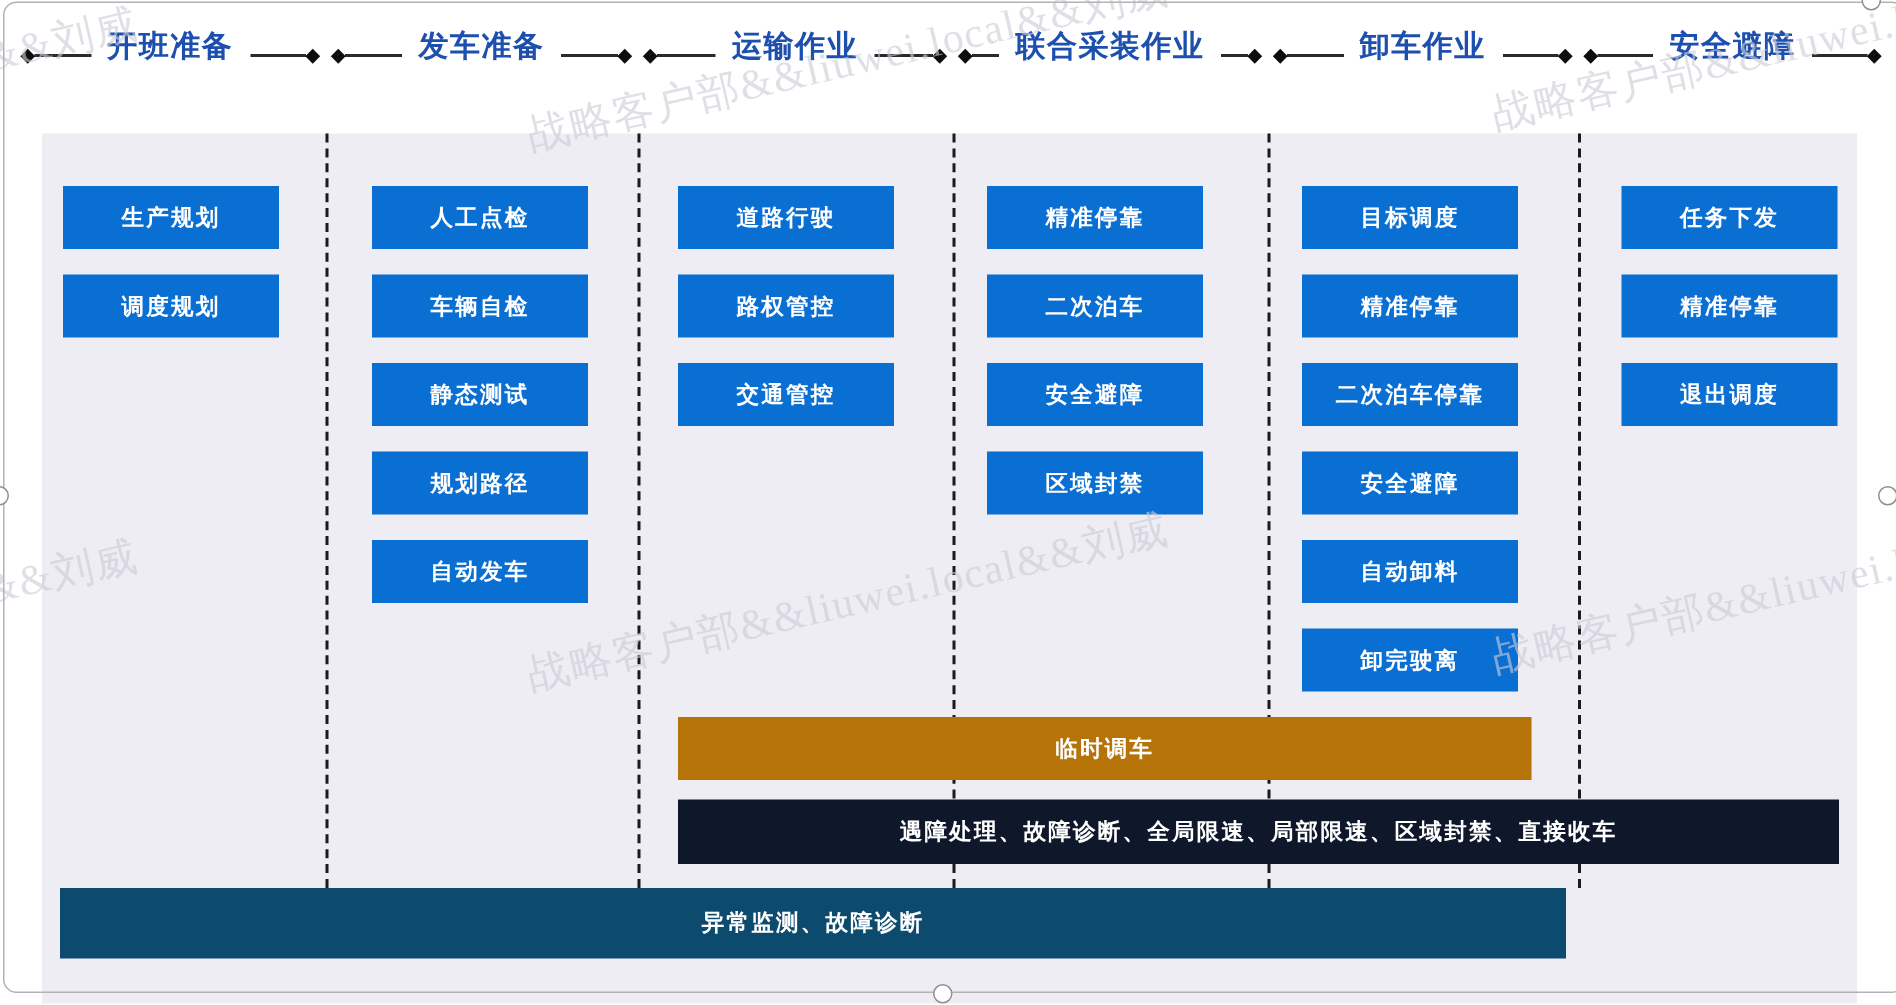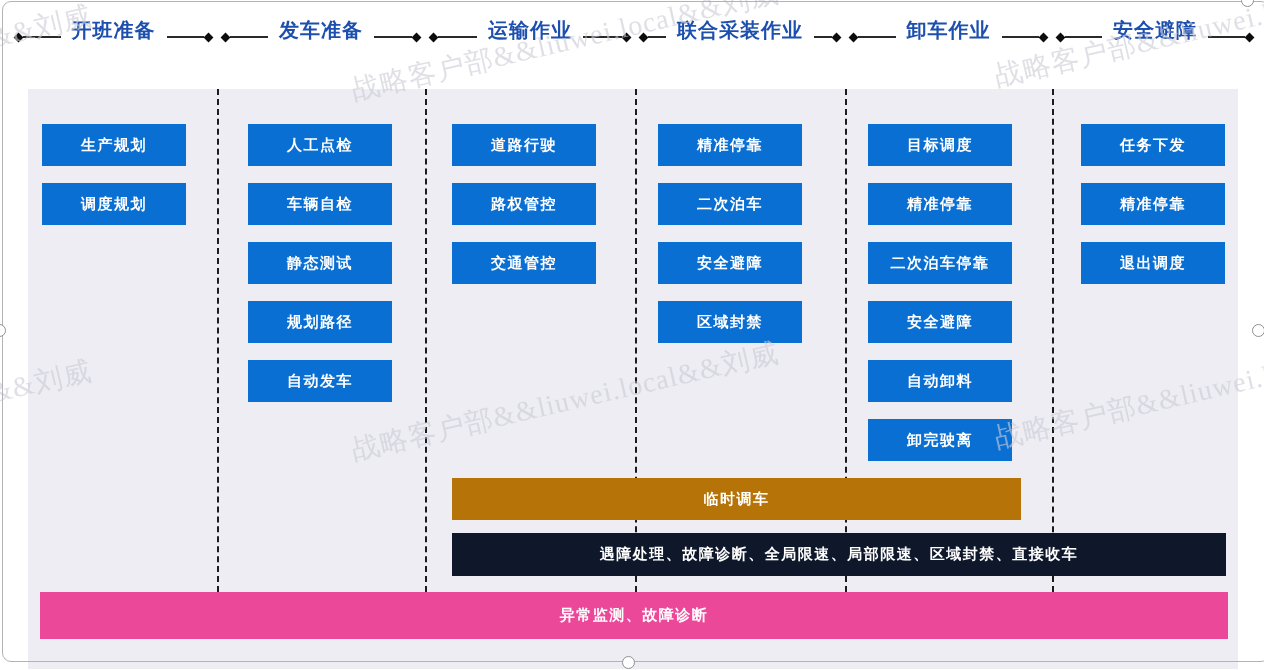--- a/index.html
+++ b/index.html
@@ -51,21 +51,21 @@
     color:#ffffff;font-size:15px;font-weight:bold;letter-spacing:1.5px;
     display:flex;align-items:center;justify-content:center;white-space:nowrap;
   }
   .bar{
     position:absolute;color:#ffffff;font-size:15px;font-weight:bold;
     letter-spacing:1.5px;display:flex;align-items:center;justify-content:center;
     z-index:4;white-space:nowrap;
   }
   .bar-temp{left:424px;top:389px;width:569px;height:42px;background:#b57308;}
   .bar-exc {left:424px;top:444px;width:774px;height:43px;background:#0f172a;}
-  .bar-mon {left:12px; top:503px;width:1188px;height:47px;background:#ec4899;}
+  .bar-mon {left:12px; top:503px;width:1004px;height:47px;background:#0c4a6e;}
   
   .wm{
     position:absolute;z-index:30;pointer-events:none;
     font-family:"Liberation Serif","DejaVu Serif",serif;
     font-size:28px;color:rgba(203,203,215,0.62);letter-spacing:1px;
     white-space:nowrap;transform:rotate(-13deg);transform-origin:0 50%;
   }
 </style>
 </head>
 <body>

